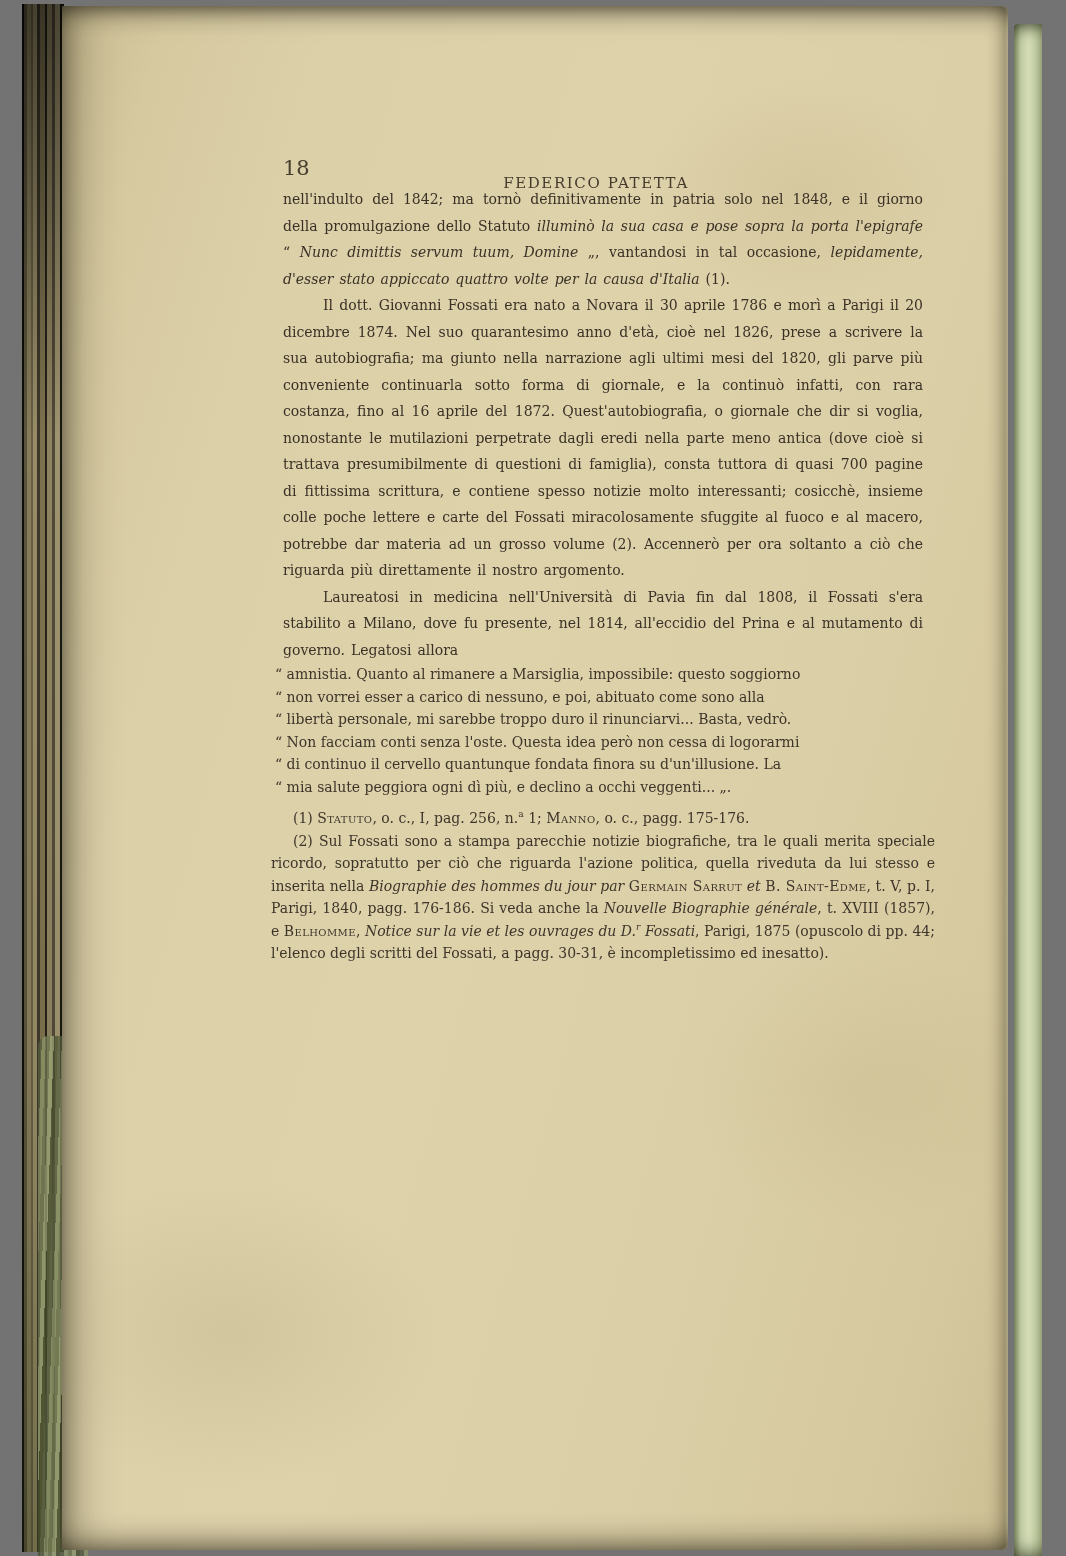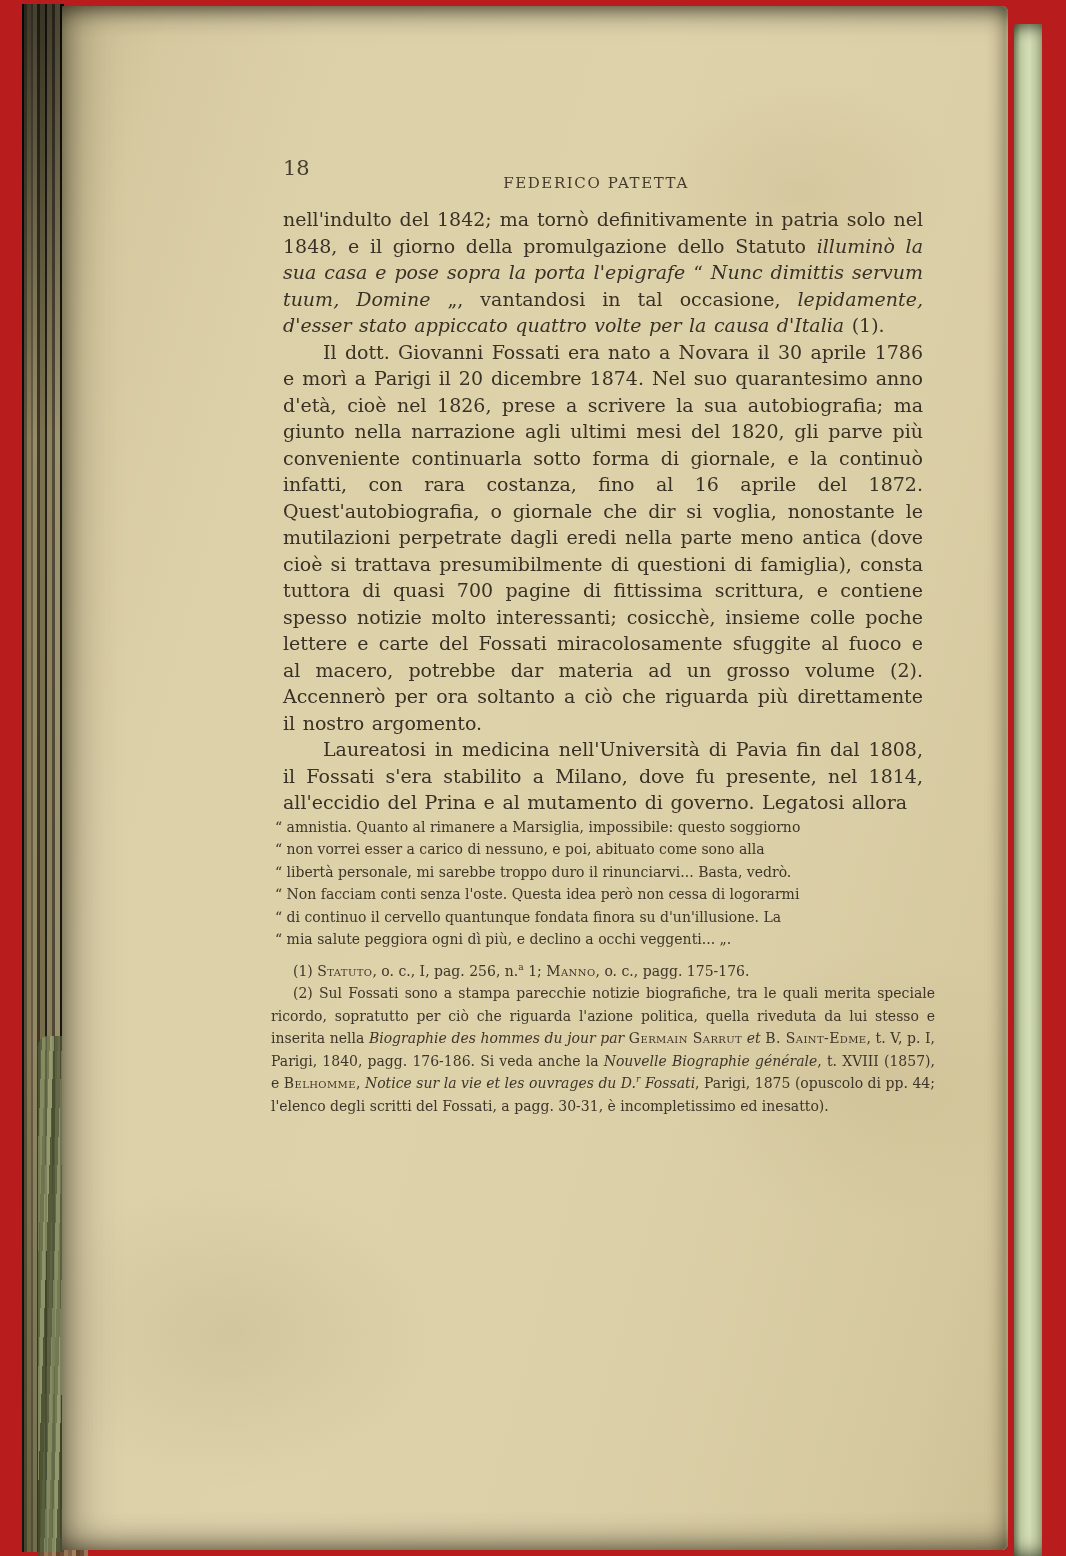--- a/index.html
+++ b/index.html
@@ -1,16 +1,16 @@
 <!DOCTYPE html>
 <html><head>
 <meta charset="utf-8">
 <style>
   html,body{margin:0;padding:0;background:#0b0b0d;}
-  .scene{position:relative;width:1066px;height:1556px;background:#b91c1c;overflow:hidden;
+  .scene{position:relative;width:1066px;height:1556px;background:#737373;overflow:hidden;
          font-family:"DejaVu Serif","Liberation Serif",serif;}
 
   
   .book-edges-left{position:absolute;left:22px;top:4px;width:42px;height:1548px;
     background:repeating-linear-gradient(90deg,
       #11100c 0px,#11100c 2px,#675e43 2px,#675e43 5px,#9a8e66 5px,#9a8e66 9px,
       #766c4e 9px,#766c4e 11px,#ac9f75 11px,#ac9f75 15px,#453f2e 15px,#453f2e 18px,
       #8d8159 18px,#8d8159 23px,#2a271c 23px,#2a271c 25px,#a2956c 25px,#a2956c 30px,
       #5c5340 30px,#5c5340 33px,#b3a77c 33px,#b3a77c 38px,#1c1a13 38px,#1c1a13 42px);}
   .book-edges-left::after{content:"";position:absolute;inset:0;
@@ -38,21 +38,21 @@
     background:linear-gradient(90deg,#8f9a72 0%,#c6d1a8 25%,#d3dcb6 55%,#b9c496 100%);
     box-shadow:inset 0 10px 16px -8px rgba(20,25,10,.8),inset 0 -12px 18px -10px rgba(20,25,10,.7);}
 
   
   .textblock{position:absolute;left:221px;top:150px;width:640px;color:#3a3126;}
   .header-row{position:relative;height:30px;}
   .page-number{position:absolute;left:0;top:0;font-size:21px;color:#483f30;}
   .running-header{position:absolute;left:0;right:14px;top:6px;text-align:center;
     font-size:15px;letter-spacing:1.6px;color:#453b2d;margin-top:12px;}
 
-  .body-text{margin-top:20px;font-size:19px;line-height:26.5px;text-align:justify;
+  .body-text{font-size:14px;line-height:26.5px;text-align:justify;
     word-spacing:1.5px;color:#3a3126;}
   .body-text p{margin:0;text-indent:40px;}
   .body-text p.cont{text-indent:0;}
 
   .footnotes{margin-left:-12px;width:664px;font-size:14px;
     line-height:22.5px;color:#3e352a;}
   .quote-lines .fline{white-space:nowrap;margin-left:4px;}
   .notes{margin-top:9px;}
   .note{margin:0;text-align:justify;text-indent:22px;}
 

